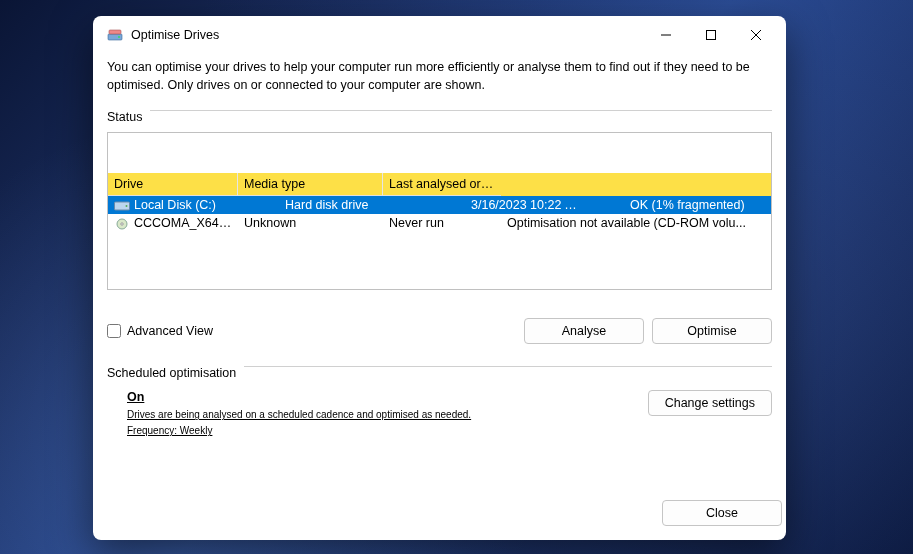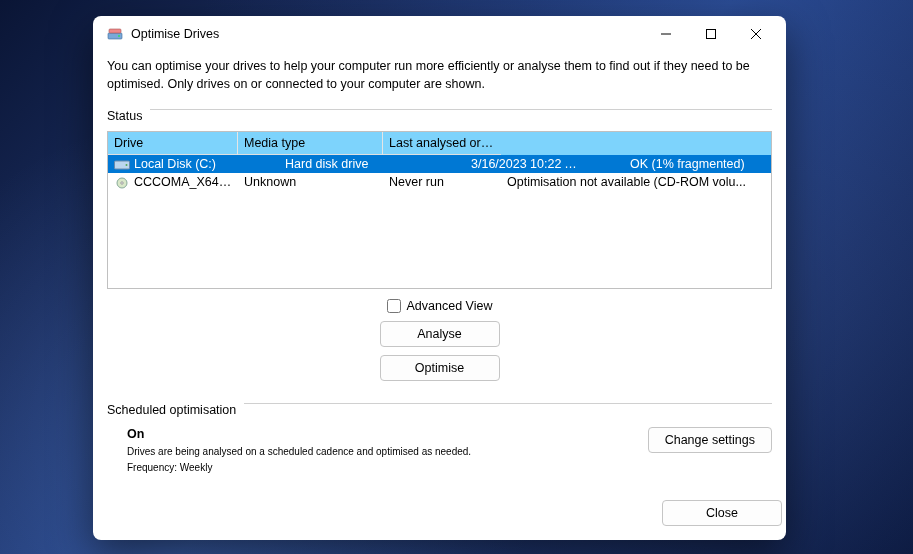--- a/index.html
+++ b/index.html
@@ -98,21 +98,22 @@
     background: #d0d0d0;
   }
   .drive-table {
     border: 1px solid #c0c0c0;
     background: #fff;
     height: 158px;
     overflow: hidden;
   }
   .table-header {
     display: flex;
-    background: #7dd3fc;
+    background: #fde047;
+    margin-top: 40px;
   }
   .table-header .col {
     padding: 4px 6px;
     font-size: 12.5px;
     border-right: 1px solid #e5e5e5;
     border-bottom: 1px solid #e0e0e0;
     white-space: nowrap;
     overflow: hidden;
     text-overflow: ellipsis;
   }
@@ -140,23 +141,22 @@
   .drive-icon {
     display: inline-block;
     width: 16px;
     height: 12px;
     vertical-align: middle;
     margin-right: 4px;
   }
   .row-actions {
     display: flex;
     align-items: center;
-    margin-top: 10px;
+    margin-top: 28px;
     gap: 8px;
-    flex-direction: column;
   }
   .checkbox-wrap {
     display: flex;
     align-items: center;
     gap: 6px;
     flex: 1;
     font-size: 12.5px;
   }
   .checkbox-wrap input {
     width: 14px;
@@ -174,20 +174,21 @@
     padding: 0 16px;
   }
   .sched-block {
     margin-top: 22px;
   }
   .sched-content {
     display: flex;
     margin-top: 10px;
     padding-left: 20px;
     gap: 4px;
+    text-decoration: underline;
   }
   .sched-left { flex: 1; }
   .sched-on {
     font-weight: 600;
     font-size: 12.5px;
     margin-bottom: 5px;
   }
   .sched-desc, .sched-freq {
     font-size: 10px;
     margin-bottom: 5px;

